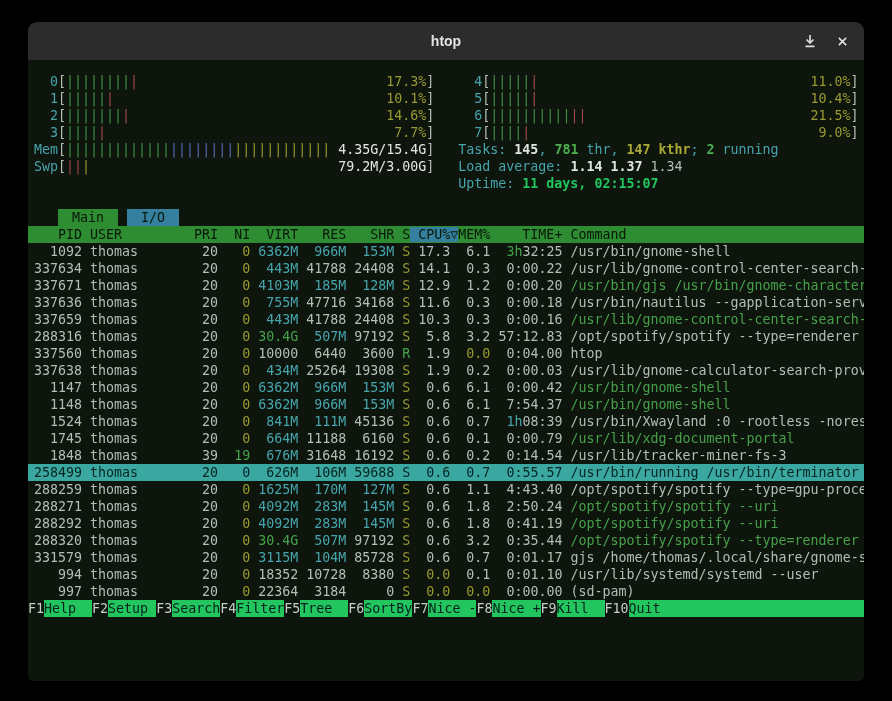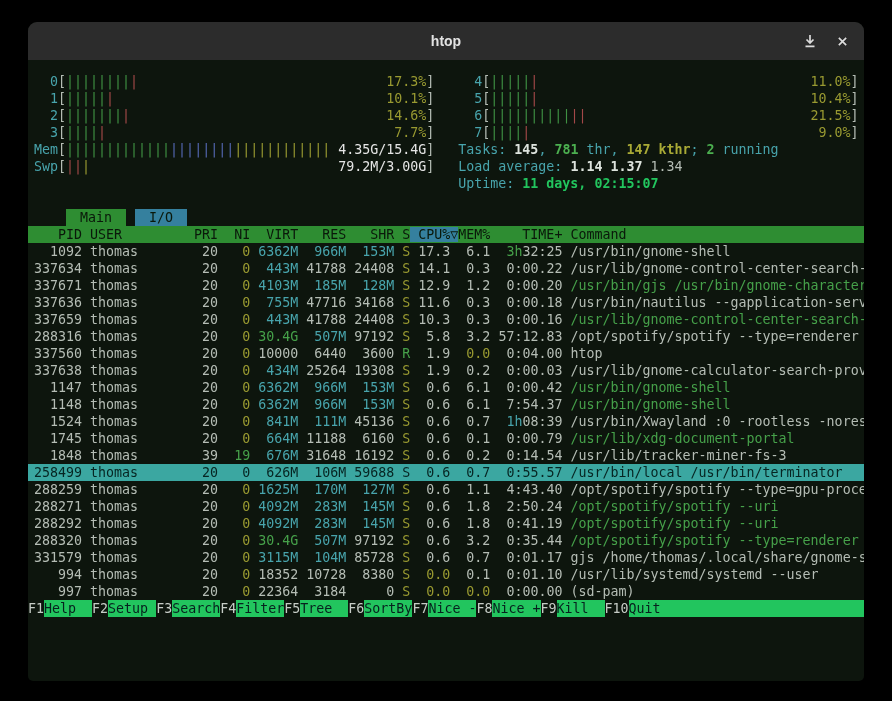--- a/index.html
+++ b/index.html
@@ -30,21 +30,21 @@
   .brk{color:#b5bdb5}
   .mbar{display:inline-block;width:45ch;position:relative;overflow:hidden}
   .mval{position:absolute;right:0;top:0}
   .mgap{display:inline-block;width:3ch}
   .mspacer{display:inline-block;width:50ch}
   .bgc{color:#3f9143}
   .brc{color:#a34848}
   .bbc{color:#5468b2}
   .byc{color:#999a31}
   
-  #tabs{padding-left:38px}
+  #tabs{padding-left:30px}
   .tab{display:inline-block;height:17px;padding:0 14px;margin-right:9px;color:#0a180a;cursor:default}
   .tab-active{background:#2e8d32}
   .tab-io{background:#35809e}
   
   .hline{background:#2e8d32}
   .hline span{color:#0a180a}
   .hb{background:#35809e}
   
   .selrow{background:#3ba7a1}
   .selrow span{color:#062522}
@@ -94,21 +94,21 @@
         <div class="line"><span class="fg">337636 thomas        20</span><span class="ol">   0</span><span class="cy">  755M</span><span class="fg"> 47716</span><span class="fg"> 34168</span><span class="ol"> S</span><span class="fg"> 11.6</span><span class="fg">  0.3</span><span class="fg">  0:00.18</span><span class="fg"> /usr/bin/nautilus --gapplication-serv</span></div>
         <div class="line"><span class="fg">337659 thomas        20</span><span class="ol">   0</span><span class="cy">  443M</span><span class="fg"> 41788</span><span class="fg"> 24408</span><span class="ol"> S</span><span class="fg"> 10.3</span><span class="fg">  0.3</span><span class="fg">  0:00.16</span><span class="gr"> /usr/lib/gnome-control-center-search-</span></div>
         <div class="line"><span class="fg">288316 thomas        20</span><span class="ol">   0</span><span class="gr"> 30.4G</span><span class="cy">  507M</span><span class="fg"> 97192</span><span class="ol"> S</span><span class="fg">  5.8</span><span class="fg">  3.2</span><span class="fg"> 57:12.83</span><span class="fg"> /opt/spotify/spotify --type=renderer</span></div>
         <div class="line"><span class="fg">337560 thomas        20</span><span class="ol">   0</span><span class="fg"> 10000</span><span class="fg">  6440</span><span class="fg">  3600</span><span class="gr"> R</span><span class="fg">  1.9</span><span class="ol">  0.0</span><span class="fg">  0:04.00</span><span class="fg"> htop</span></div>
         <div class="line"><span class="fg">337638 thomas        20</span><span class="ol">   0</span><span class="cy">  434M</span><span class="fg"> 25264</span><span class="fg"> 19308</span><span class="ol"> S</span><span class="fg">  1.9</span><span class="fg">  0.2</span><span class="fg">  0:00.03</span><span class="fg"> /usr/lib/gnome-calculator-search-prov</span></div>
         <div class="line"><span class="fg">  1147 thomas        20</span><span class="ol">   0</span><span class="cy"> 6362M</span><span class="cy">  966M</span><span class="cy">  153M</span><span class="ol"> S</span><span class="fg">  0.6</span><span class="fg">  6.1</span><span class="fg">  0:00.42</span><span class="gr"> /usr/bin/gnome-shell</span></div>
         <div class="line"><span class="fg">  1148 thomas        20</span><span class="ol">   0</span><span class="cy"> 6362M</span><span class="cy">  966M</span><span class="cy">  153M</span><span class="ol"> S</span><span class="fg">  0.6</span><span class="fg">  6.1</span><span class="fg">  7:54.37</span><span class="gr"> /usr/bin/gnome-shell</span></div>
         <div class="line"><span class="fg">  1524 thomas        20</span><span class="ol">   0</span><span class="cy">  841M</span><span class="cy">  111M</span><span class="fg"> 45136</span><span class="ol"> S</span><span class="fg">  0.6</span><span class="fg">  0.7</span><span class="fg">  </span><span class="cy">1h</span><span class="fg">08:39</span><span class="fg"> /usr/bin/Xwayland :0 -rootless -nores</span></div>
         <div class="line"><span class="fg">  1745 thomas        20</span><span class="ol">   0</span><span class="cy">  664M</span><span class="fg"> 11188</span><span class="fg">  6160</span><span class="ol"> S</span><span class="fg">  0.6</span><span class="fg">  0.1</span><span class="fg">  0:00.79</span><span class="gr"> /usr/lib/xdg-document-portal</span></div>
         <div class="line"><span class="fg">  1848 thomas        39</span><span class="gr">  19</span><span class="cy">  676M</span><span class="fg"> 31648</span><span class="fg"> 16192</span><span class="ol"> S</span><span class="fg">  0.6</span><span class="fg">  0.2</span><span class="fg">  0:14.54</span><span class="fg"> /usr/lib/tracker-miner-fs-3</span></div>
-        <div class="line selrow"><span class="fg">258499 thomas        20</span><span class="fg">   0</span><span class="fg">  626M</span><span class="fg">  106M</span><span class="fg"> 59688</span><span class="fg"> S</span><span class="fg">  0.6</span><span class="fg">  0.7</span><span class="fg">  0:55.57</span><span class="fg"> /usr/bin/local /usr/bin/terminator</span></div>
+        <div class="line selrow"><span class="fg">258499 thomas        20</span><span class="fg">   0</span><span class="fg">  626M</span><span class="fg">  106M</span><span class="fg"> 59688</span><span class="fg"> S</span><span class="fg">  0.6</span><span class="fg">  0.7</span><span class="fg">  0:55.57</span><span class="fg"> /usr/bin/running /usr/bin/terminator</span></div>
         <div class="line"><span class="fg">288259 thomas        20</span><span class="ol">   0</span><span class="cy"> 1625M</span><span class="cy">  170M</span><span class="cy">  127M</span><span class="ol"> S</span><span class="fg">  0.6</span><span class="fg">  1.1</span><span class="fg">  4:43.40</span><span class="fg"> /opt/spotify/spotify --type=gpu-proce</span></div>
         <div class="line"><span class="fg">288271 thomas        20</span><span class="ol">   0</span><span class="cy"> 4092M</span><span class="cy">  283M</span><span class="cy">  145M</span><span class="ol"> S</span><span class="fg">  0.6</span><span class="fg">  1.8</span><span class="fg">  2:50.24</span><span class="gr"> /opt/spotify/spotify --uri</span></div>
         <div class="line"><span class="fg">288292 thomas        20</span><span class="ol">   0</span><span class="cy"> 4092M</span><span class="cy">  283M</span><span class="cy">  145M</span><span class="ol"> S</span><span class="fg">  0.6</span><span class="fg">  1.8</span><span class="fg">  0:41.19</span><span class="gr"> /opt/spotify/spotify --uri</span></div>
         <div class="line"><span class="fg">288320 thomas        20</span><span class="ol">   0</span><span class="gr"> 30.4G</span><span class="cy">  507M</span><span class="fg"> 97192</span><span class="ol"> S</span><span class="fg">  0.6</span><span class="fg">  3.2</span><span class="fg">  0:35.44</span><span class="gr"> /opt/spotify/spotify --type=renderer</span></div>
         <div class="line"><span class="fg">331579 thomas        20</span><span class="ol">   0</span><span class="cy"> 3115M</span><span class="cy">  104M</span><span class="fg"> 85728</span><span class="ol"> S</span><span class="fg">  0.6</span><span class="fg">  0.7</span><span class="fg">  0:01.17</span><span class="fg"> gjs /home/thomas/.local/share/gnome-s</span></div>
         <div class="line"><span class="fg">   994 thomas        20</span><span class="ol">   0</span><span class="fg"> 18352</span><span class="fg"> 10728</span><span class="fg">  8380</span><span class="ol"> S</span><span class="ol">  0.0</span><span class="fg">  0.1</span><span class="fg">  0:01.10</span><span class="fg"> /usr/lib/systemd/systemd --user</span></div>
         <div class="line"><span class="fg">   997 thomas        20</span><span class="ol">   0</span><span class="fg"> 22364</span><span class="fg">  3184</span><span class="fg">     0</span><span class="ol"> S</span><span class="ol">  0.0</span><span class="ol">  0.0</span><span class="fg">  0:00.00</span><span class="fg"> (sd-pam)</span></div>
       </div>
     <div class="fnbar" id="fnbar"><span class="fnkey">F1</span><span class="fnlab">Help  </span><span class="fnkey">F2</span><span class="fnlab">Setup </span><span class="fnkey">F3</span><span class="fnlab">Search</span><span class="fnkey">F4</span><span class="fnlab">Filter</span><span class="fnkey">F5</span><span class="fnlab">Tree  </span><span class="fnkey">F6</span><span class="fnlab">SortBy</span><span class="fnkey">F7</span><span class="fnlab">Nice -</span><span class="fnkey">F8</span><span class="fnlab">Nice +</span><span class="fnkey">F9</span><span class="fnlab">Kill  </span><span class="fnkey">F10</span><span class="fnlab fill">Quit</span></div>
   </div>

